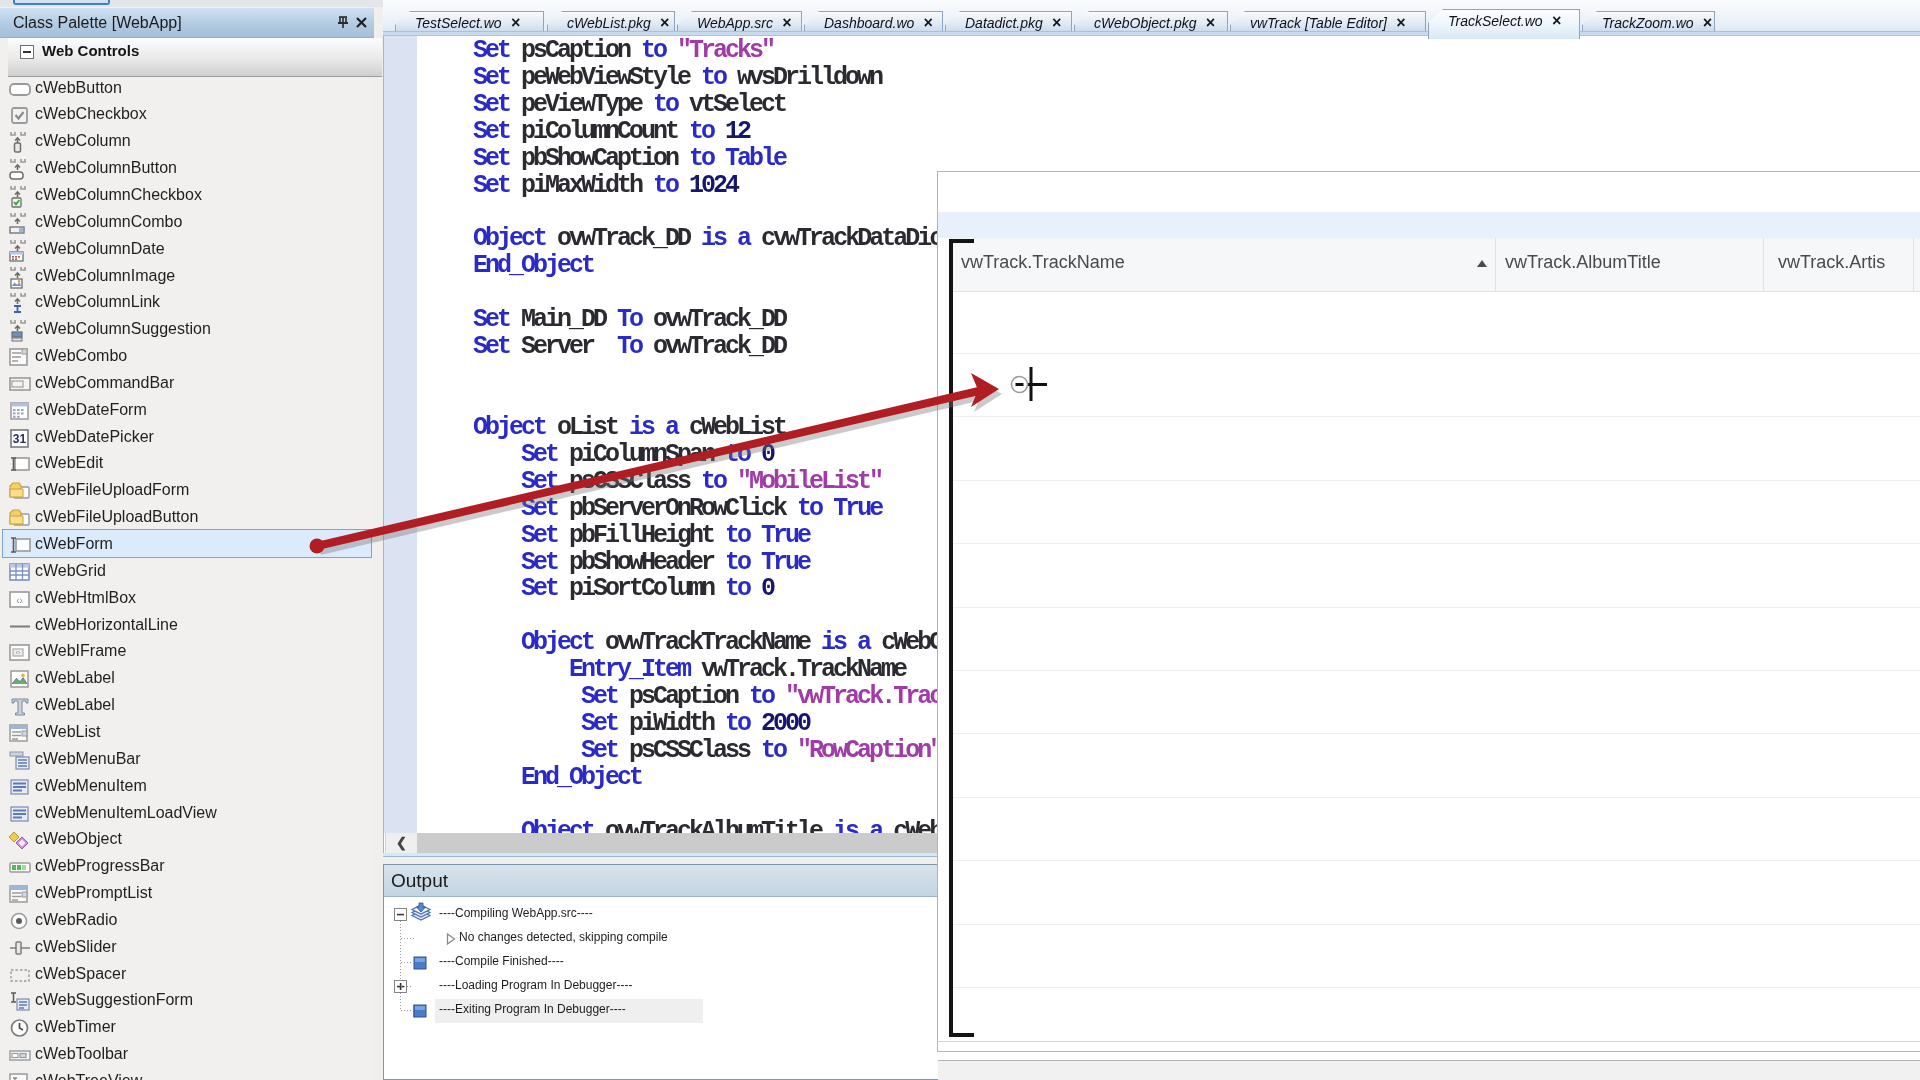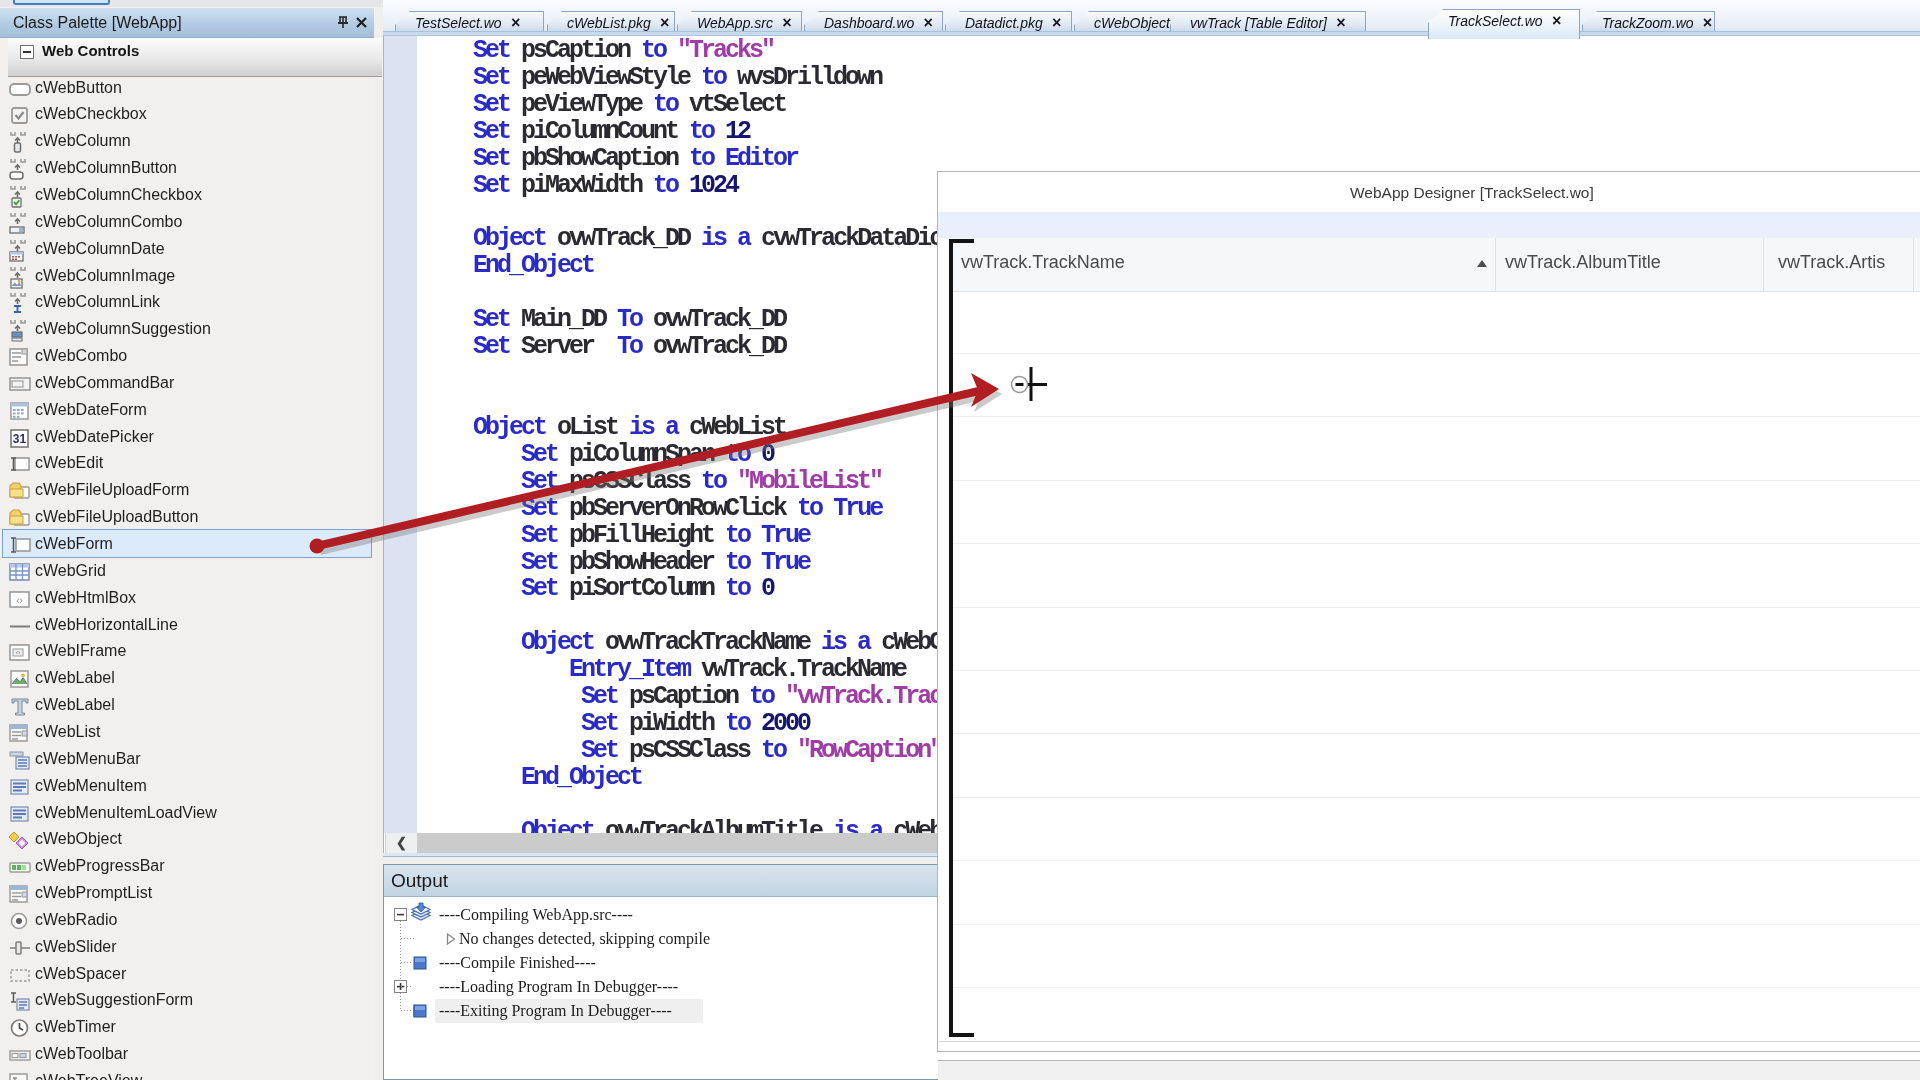--- a/index.html
+++ b/index.html
@@ -45,21 +45,21 @@
   #hsb { left:385px; top:833px; z-index:3; width:1535px; height:20px; background:#d2d2d2; }
   #hsb .btn { position:absolute; left:1px; top:0; width:31px; height:20px; background:#efefef; color:#444;
      font-size:13px; text-align:center; line-height:20px; font-weight:bold;}
   #hsb .thumb { position:absolute; left:32px; top:0; width:1100px; height:20px; background:#cbcbcb; }
   #edbottom { left:383px; top:853px; z-index:3; width:1537px; height:4px; background:#d9e6f4; border-bottom:1px solid #9db7d3; }
 
   
   #outpanel { left:383px; top:864px; z-index:4; width:1537px; height:216px; background:#fff; border:1px solid #8096ab; border-right:none;}
   #outhdr { left:0; top:0; width:1536px; height:32px; background:linear-gradient(#d8e4ee,#c2d4e2); border-bottom:1px solid #9fb4c6;
     font-size:19px; color:#1a1a1a; padding:5px 0 0 7px; }
-  .orow { position:absolute; font-size:16px; color:#1c1c1c; white-space:nowrap;font-family:Liberation Serif, serif; }
+  .orow { position:absolute; font-size:12px; color:#1c1c1c; white-space:nowrap; }
 
   
   #designer { left:937px; top:171px; z-index:10; width:983px; height:881px; background:#fff;
     border:1px solid #b3b3b3; border-right:none; }
   #dtitle { position:absolute; left:0; top:0; width:983px; height:40px; font-size:15.5px; color:#3a3a3a; }
   #dtitle span { position:absolute; left:412px; top:12px; }
   #dstrip { position:absolute; left:0; top:40px; width:983px; height:26px; background:#e8f1fb; }
   #dghead { position:absolute; left:14px; top:66px; width:969px; height:54px; background:#f6f7f8; border-bottom:1px solid #e2e2e2;
     font-size:18px; color:#4a4a4a; }
   #dghead .vsep { position:absolute; top:0; width:1px; height:54px; background:#e2e2e2; }
@@ -79,21 +79,21 @@
 
 <div id="tabbar" class="abs"></div>
 <div id="tabline" class="abs"></div>
 
 <div class="tab" style="left:395px;width:149px"><span>TestSelect.wo</span><b>×</b></div>
 <div class="tab" style="left:547px;width:128px"><span>cWebList.pkg</span><b>×</b></div>
 <div class="tab" style="left:677px;width:125px"><span>WebApp.src</span><b>×</b></div>
 <div class="tab" style="left:804px;width:139px"><span>Dashboard.wo</span><b>×</b></div>
 <div class="tab" style="left:945px;width:127px"><span>Datadict.pkg</span><b>×</b></div>
 <div class="tab" style="left:1074px;width:154px"><span>cWebObject.pkg</span><b>×</b></div>
-<div class="tab" style="left:1170px;width:196px"><span>vwTrack [Table Editor]</span><b>×</b></div>
+<div class="tab" style="left:1230px;width:196px"><span>vwTrack [Table Editor]</span><b>×</b></div>
 <div class="tab act" style="left:1428px;width:152px"><span>TrackSelect.wo</span><b>×</b></div>
 <div class="tab" style="left:1582px;width:133px"><span>TrackZoom.wo</span><b>×</b></div>
 
 <div id="palette" class="abs"></div>
 <div id="pal-hdr" class="abs">Class Palette [WebApp]
   <svg class="abs" style="left:336px;top:7px" width="14" height="16" viewBox="0 0 14 16">
       <g stroke="#2a2a2a" stroke-width="1.6" fill="none">
         <path d="M7 2 L7 13"></path>
         <path d="M3 2 L11 2"></path>
         <path d="M4 2 L4 8 L10 8 L10 2"></path>
@@ -430,21 +430,21 @@
     </svg>
     <span class="txt">cWebTreeView</span>
   </div>
 
 <div id="edframe" class="abs"></div>
 <div id="edmargin" class="abs"></div>
 <pre id="code" class="abs"><span class="k">Set</span> psCaption <span class="k">to</span> <span class="s">"Tracks"</span>
 <span class="k">Set</span> peWebViewStyle <span class="k">to</span> wvsDrilldown
 <span class="k">Set</span> peViewType <span class="k">to</span> vtSelect
 <span class="k">Set</span> piColumnCount <span class="k">to</span> <span class="n">12</span>
-<span class="k">Set</span> pbShowCaption <span class="k">to</span> <span class="k">Editor</span>
+<span class="k">Set</span> pbShowCaption <span class="k">to</span> <span class="k">Table</span>
 <span class="k">Set</span> piMaxWidth <span class="k">to</span> <span class="n">1024</span>
 
 <span class="k">Object</span> ovwTrack_DD <span class="k">is</span> <span class="k">a</span> cvwTrackDataDictionary
 <span class="k">End_Object</span>
 
 <span class="k">Set</span> Main_DD <span class="k">To</span> ovwTrack_DD
 <span class="k">Set</span> Server  <span class="k">To</span> ovwTrack_DD
 
 
 <span class="k">Object</span> oList <span class="k">is</span> <span class="k">a</span> cWebList
@@ -509,23 +509,20 @@
       <rect x="3" y="3" width="10" height="4" fill="#7aa2e0"></rect>
     </svg>
 <div class="abs" style="left:51px;top:134px;width:268px;height:24px;background:#efefef"></div>
 <span class="orow" style="left:55px;top:137px">----Exiting Program In Debugger----</span>
 <div class="abs" style="left:17px;top:97px;width:10px;height:1px;background-image:repeating-linear-gradient(90deg,#9a9a9a 0 1px,transparent 1px 3px)"></div>
 <div class="abs" style="left:17px;top:121px;width:10px;height:1px;background-image:repeating-linear-gradient(90deg,#9a9a9a 0 1px,transparent 1px 3px)"></div>
 <div class="abs" style="left:17px;top:145px;width:10px;height:1px;background-image:repeating-linear-gradient(90deg,#9a9a9a 0 1px,transparent 1px 3px)"></div>
 </div>
 
 <div id="designer" class="abs">
-  <div id="dtitle">
-      <span>WebApp Designer [TrackSelect.wo]</span>
-    </div>
   <div id="dstrip"></div>
   <div id="dghead">
     <span class="ht" style="left:9px">vwTrack.TrackName</span>
     <span class="ht" style="left:553px">vwTrack.AlbumTitle</span>
     <span class="ht" style="left:826px">vwTrack.Artis</span>
     <span class="abs" style="left:525px;top:22px;width:0;height:0;border-left:5px solid transparent;border-right:5px solid transparent;border-bottom:7px solid #4c4c4c"></span>
     <span class="vsep" style="left:543px"></span>
     <span class="vsep" style="left:811px"></span>
     <span class="vsep" style="left:961px"></span>
   </div>

